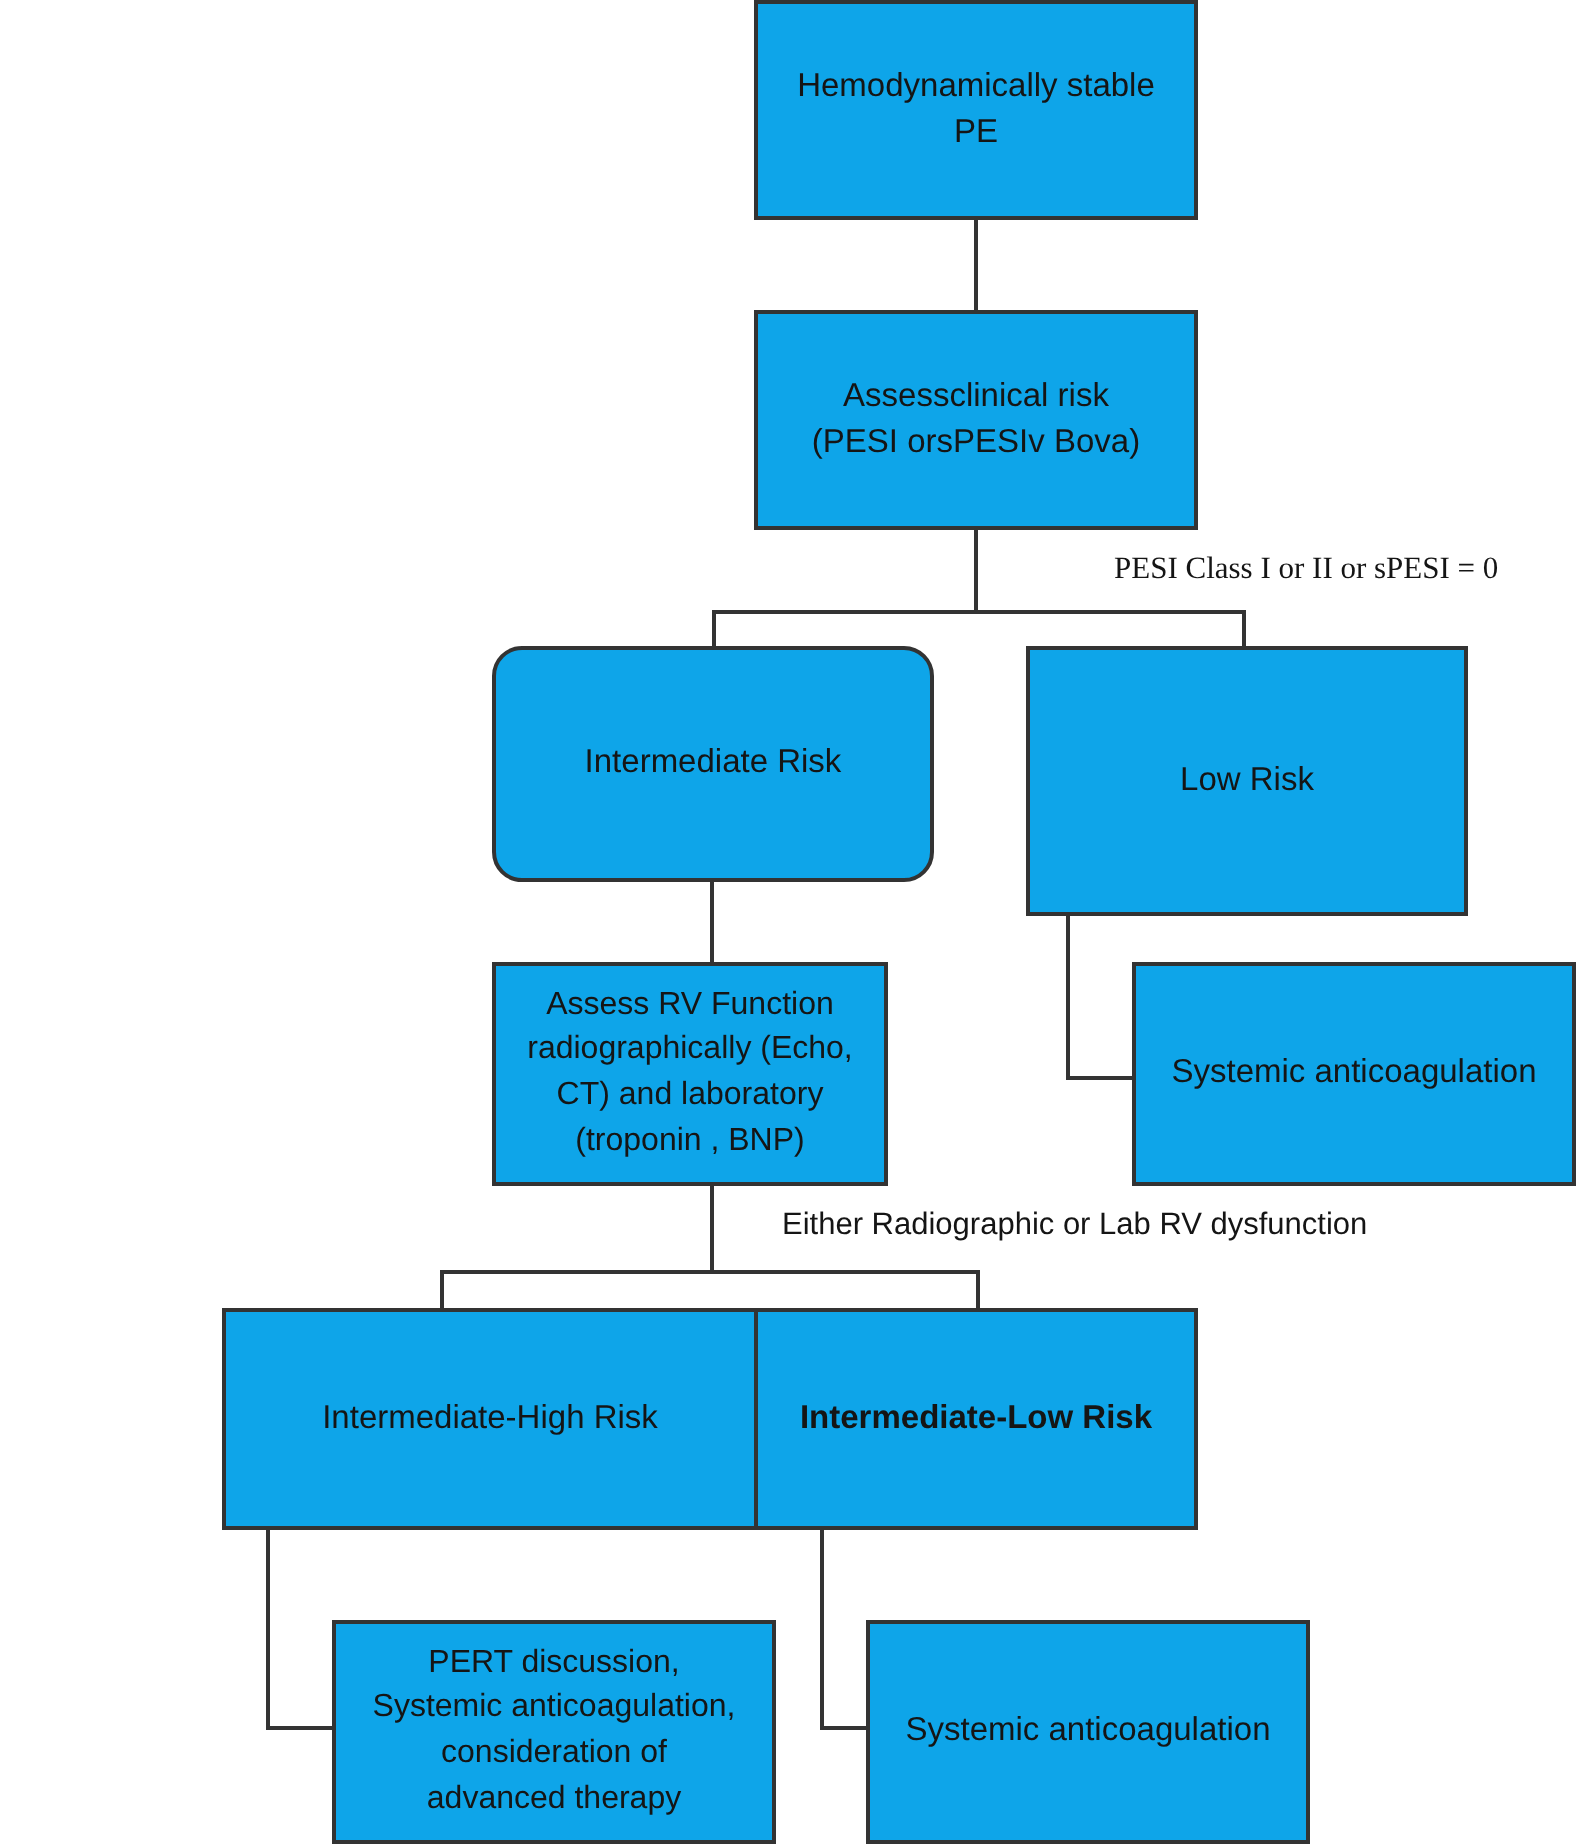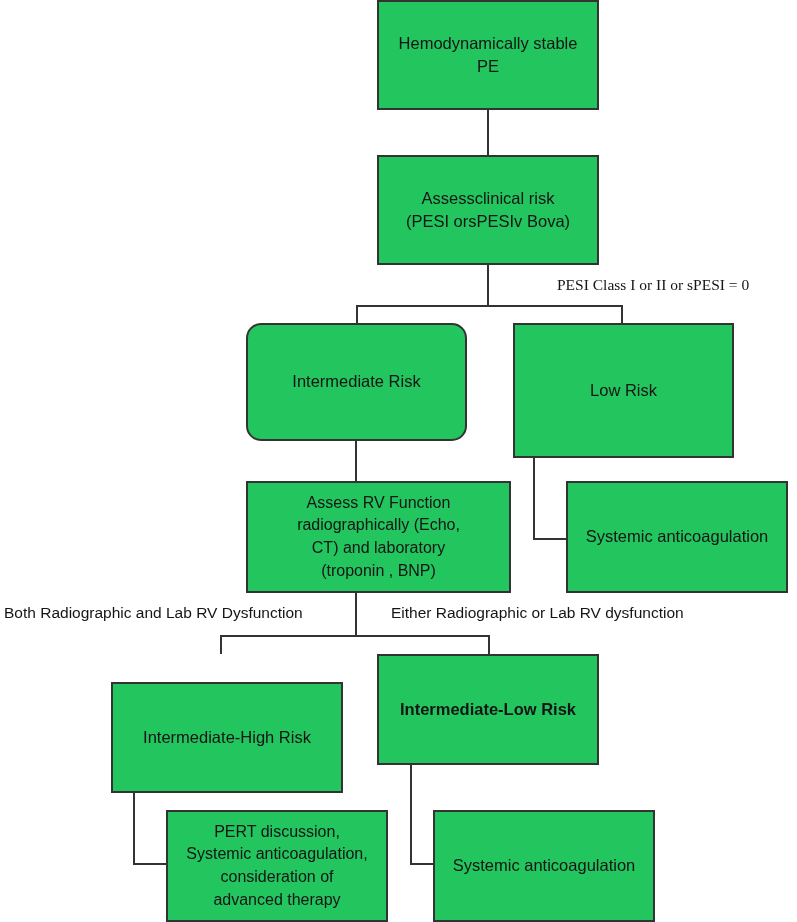--- a/index.html
+++ b/index.html
@@ -15,21 +15,21 @@
     position: relative;
     width: 797px;
     height: 922px;
     background: #ffffff;
     overflow: hidden;
   }
   .node {
     position: absolute;
     box-sizing: border-box;
     border: 2px solid #333333;
-    background: #22c55e;
+    background: #0ea5e9;
     display: flex;
     align-items: center;
     justify-content: center;
     text-align: center;
     font-size: 16.5px;
     line-height: 1.42;
     color: #151515;
     white-space: pre-line;
     z-index: 2;
   }
@@ -74,39 +74,38 @@
 
   <div class="node" style="left:246px; top:323px; width:221px; height:118px;border-radius:15px;">Intermediate Risk</div>
 
   <div class="node" style="left:513px; top:323px; width:221px; height:135px;">Low Risk</div>
 
   <div class="edge v" style="left:355px; top:441px; height:40px;"></div>
 
   <div class="edge v" style="left:533px; top:441px; height:99px;"></div>
   <div class="edge h" style="left:533px; top:538px; width:35px;"></div>
 
-  <div class="node" style="left:246px; top:481px; width:265px; height:112px; font-size:16px;">Assess RV Function
+  <div class="node" style="left:246px; top:481px; width:198px; height:112px; font-size:16px;">Assess RV Function
 radiographically (Echo,
 CT) and laboratory
 (troponin , BNP)</div>
 
   <div class="node" style="left:566px; top:481px; width:222px; height:112px;">Systemic anticoagulation</div>
 
   <div class="edge v" style="left:355px; top:593px; height:44px;"></div>
 
   <div class="edge h" style="left:220px; top:635px; width:270px;"></div>
 
   <div class="edge v" style="left:220px; top:635px; height:19px;"></div>
 
   <div class="edge v" style="left:488px; top:635px; height:19px;"></div>
 
-  <div class="edge-label" style="left:4px; top:604px;">Both Radiographic and Lab RV Dysfunction</div>
   <div class="edge-label" style="left:391px; top:604px;">Either Radiographic or Lab RV dysfunction</div>
 
-  <div class="node" style="left:111px; top:654px; width:232px; height:111px;margin-top:28px;">Intermediate-High  Risk</div>
+  <div class="node" style="left:111px; top:654px; width:268px; height:111px;">Intermediate-High  Risk</div>
 
   <div class="node" style="left:377px; top:654px; width:222px; height:111px;font-weight:bold;">Intermediate-Low Risk</div>
 
   <div class="edge v" style="left:133px; top:765px; height:100px;"></div>
   <div class="edge h" style="left:133px; top:863px; width:35px;"></div>
 
   <div class="edge v" style="left:410px; top:765px; height:100px;"></div>
   <div class="edge h" style="left:410px; top:863px; width:25px;"></div>
 
   <div class="node" style="left:166px; top:810px; width:222px; height:112px; font-size:16px;">PERT discussion,

